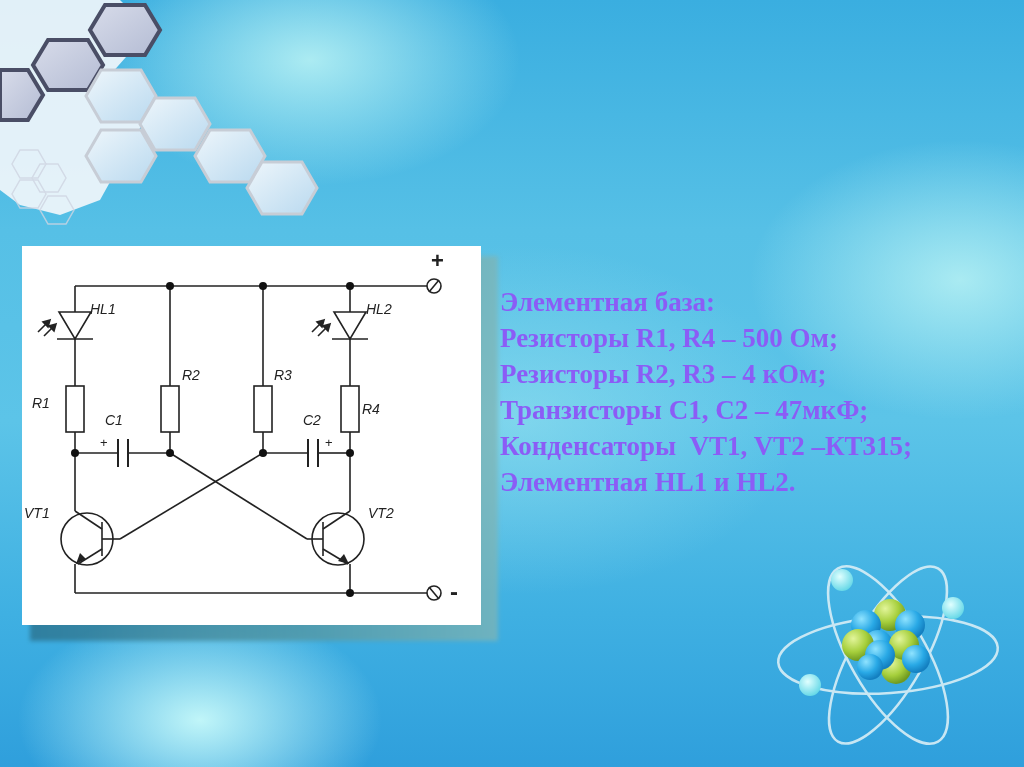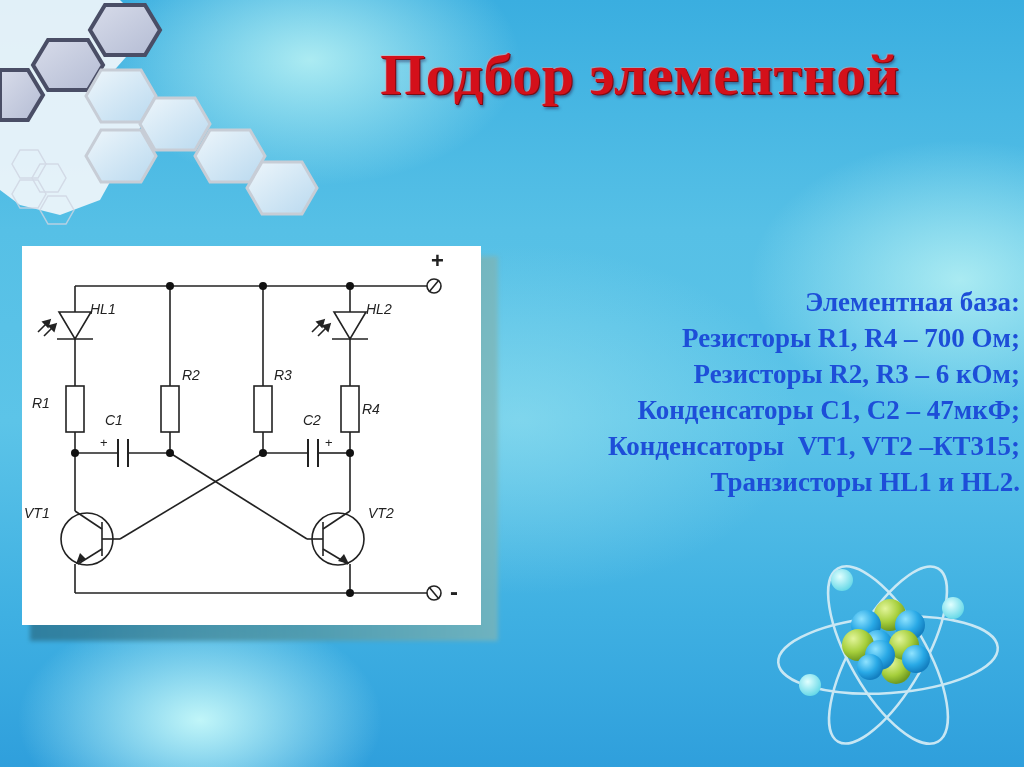--- a/index.html
+++ b/index.html
@@ -37,21 +37,21 @@
     position: absolute; left: 22px; top: 246px; width: 459px; height: 379px;
     background: #ffffff;
   }
   .panel svg { position: absolute; left: 0; top: 0; }
   .panel svg text { font-family: "Liberation Sans", sans-serif; font-style: italic; fill: #222; }
 
   
   .spec {
     position: absolute; left: 500px; top: 284px; width: 520px;
     font-family: "Liberation Serif", serif; font-weight: bold;
-    color: #1d4ed8; font-size: 27px; line-height: 36px; text-align: right;
+    color: #8b5cf6; font-size: 27px; line-height: 36px;
   }
   .spec div { white-space: pre; }
 
   .atom { position: absolute; left: 770px; top: 555px; width: 250px; height: 210px; }
 </style>
 </head>
 <body>
 
 <div class="slide">
 
@@ -81,21 +81,20 @@
     </g>
     <g stroke="#cfd5e2" stroke-width="1.5" fill="none" opacity="0.8">
       <polygon points="20,150 38,150 46,164 38,178 20,178 12,164"></polygon>
       <polygon points="40,164 58,164 66,178 58,192 40,192 32,178"></polygon>
       <polygon points="20,180 38,180 46,194 38,208 20,208 12,194"></polygon>
       <polygon points="48,196 66,196 74,210 66,224 48,224 40,210"></polygon>
     </g>
   </svg>
 
   <div class="title">
-    <span class="line">Подбор элементной</span>
   </div>
 
   <div class="panel-shadow"></div>
   <div class="panel">
     <svg width="459" height="379" viewBox="0 0 459 379">
       <g stroke="#222" stroke-width="1.6" fill="none">
 
         <line x1="53" y1="40" x2="405" y2="40"></line>
 
         <line x1="53" y1="40" x2="53" y2="66"></line>
@@ -208,25 +207,25 @@
         <text x="78" y="201" style="font-style:normal;font-size:13px">+</text>
         <text x="303" y="201" style="font-style:normal;font-size:13px">+</text>
         <text x="2" y="272">VT1</text>
         <text x="346" y="272">VT2</text>
       </g>
     </svg>
   </div>
 
   <div class="spec">
     <div>Элементная база:</div>
-    <div>Резисторы R1, R4 – 700 Ом;</div>
-    <div>Резисторы R2, R3 – 6 кОм;</div>
-    <div>Конденсаторы С1, С2 – 47мкФ;</div>
+    <div>Резисторы R1, R4 – 500 Ом;</div>
+    <div>Резисторы R2, R3 – 4 кОм;</div>
+    <div>Транзисторы С1, С2 – 47мкФ;</div>
     <div>Конденсаторы  VT1, VT2 –КТ315;</div>
-    <div>Транзисторы HL1 и HL2.</div>
+    <div>Элементная HL1 и HL2.</div>
   </div>
 
   <svg class="atom" viewBox="0 0 250 210">
     <defs>
       <radialGradient id="blueBall" cx="0.35" cy="0.3" r="0.7">
         <stop offset="0" stop-color="#8fe3ff"></stop>
         <stop offset="0.6" stop-color="#29a9e6"></stop>
         <stop offset="1" stop-color="#137fc0"></stop>
       </radialGradient>
       <radialGradient id="greenBall" cx="0.35" cy="0.3" r="0.7">

